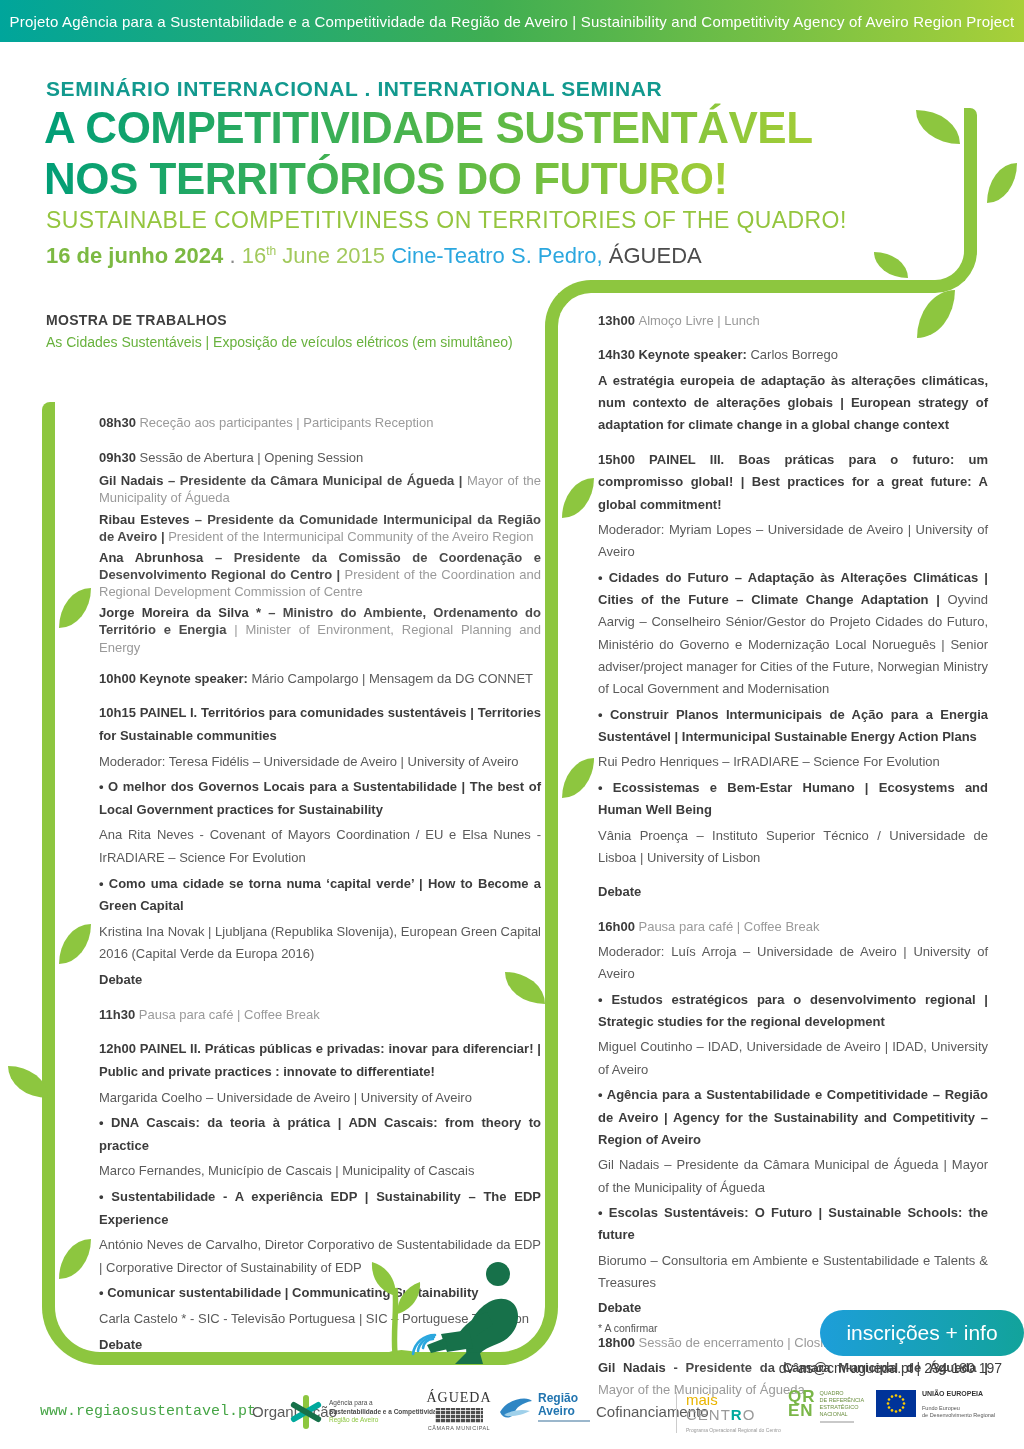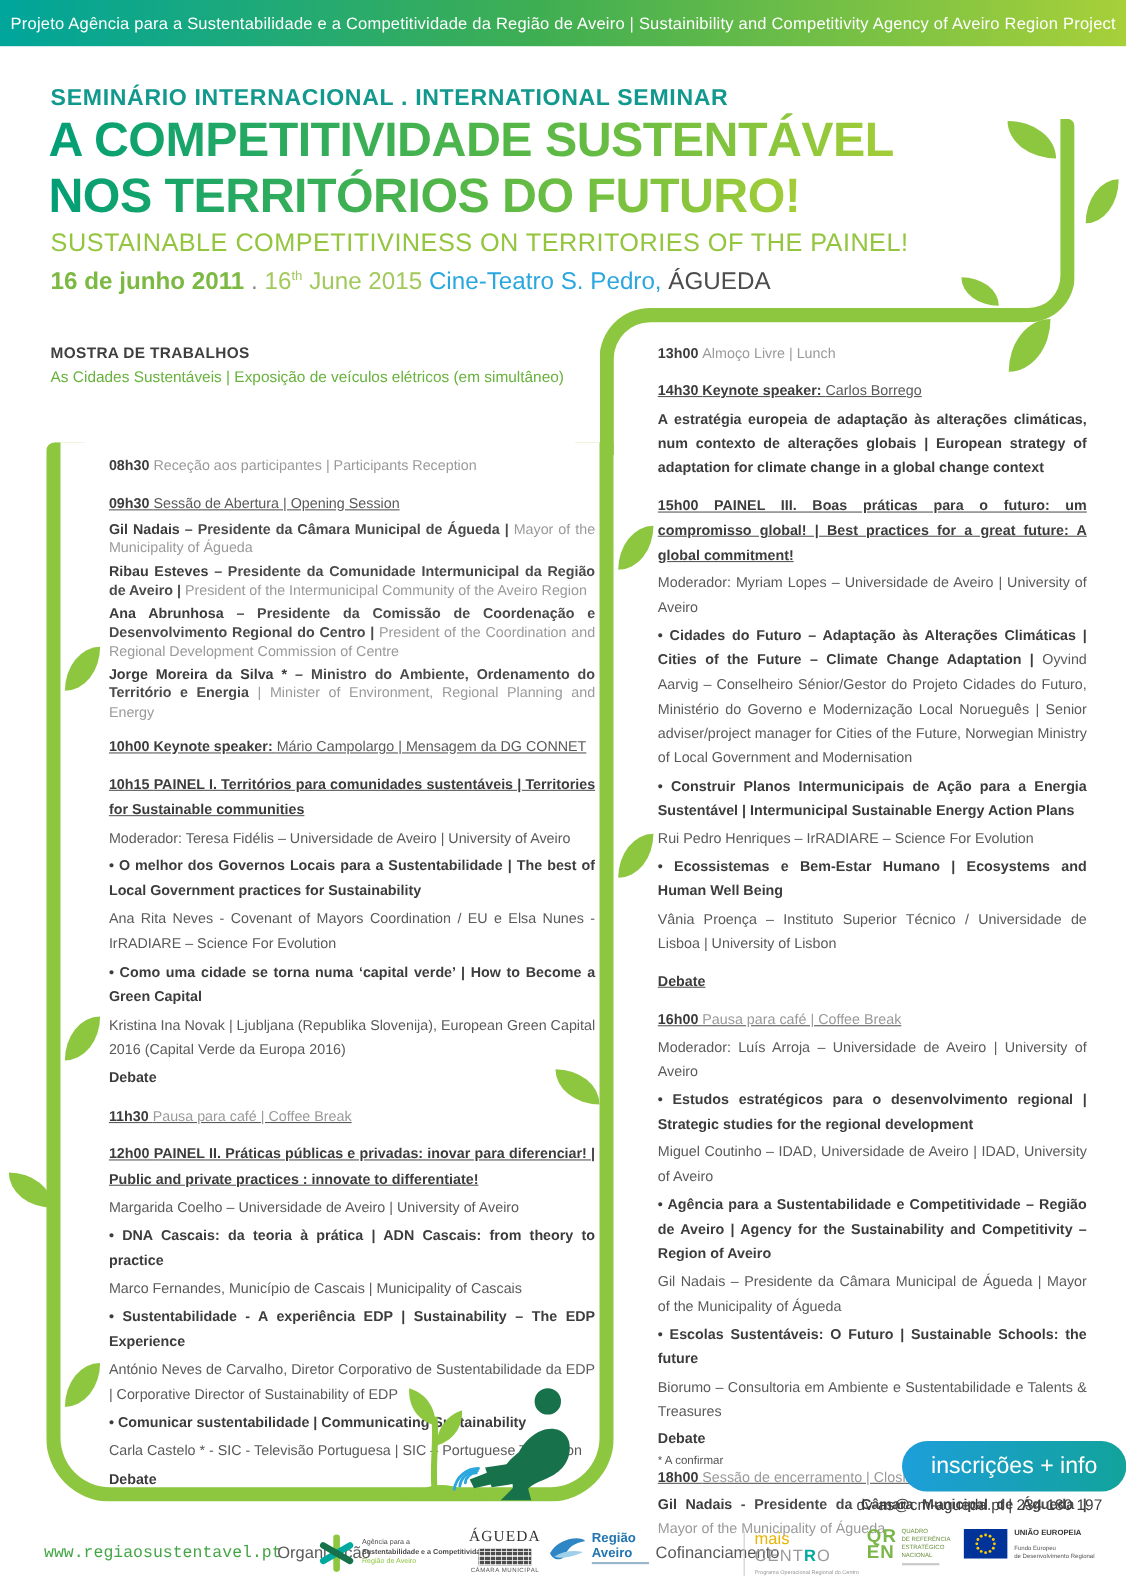--- a/index.html
+++ b/index.html
@@ -49,21 +49,21 @@
         border-bottom:13px solid #8dc63f;border-right:13px solid #8dc63f;
         border-bottom-right-radius:42px;border-top-right-radius:7px;}
   .leaf{position:absolute;background:#8dc63f;border-radius:0 100% 0 100%;}
 
   
   .col{position:absolute;font-size:13px;}
   .col-left{left:99px;top:412px;width:442px;}
   .col-right{left:598px;top:310px;width:390px;}
   .prog-item{margin:0 0 3px 0;line-height:1.74;text-align:justify;color:#5a5a5a;}
   .col-right .prog-item{line-height:1.72;}
-  .prog-item.gap{margin-top:12px;text-decoration:underline;}
+  .prog-item.gap{margin-top:12px;}
   .prog-item.dense{line-height:1.32;margin-bottom:4px;}
   .seg-t{font-weight:bold;color:#3c3c3c;}
   .seg-b{font-weight:bold;color:#3c3c3c;}
   .seg-sb{font-weight:bold;color:#4a4a4a;}
   .seg-m{color:#5a5a5a;}
   .seg-l{color:#9a9a9a;}
 
   
   .footnote{position:absolute;left:598px;top:1322px;font-size:10.5px;color:#555;}
   .reg-button{position:absolute;left:820px;top:1310px;width:204px;height:46px;border:none;
@@ -114,23 +114,23 @@
 
   <div class="banner">
     <span>Projeto Agência para a Sustentabilidade e a Competitividade da Região de Aveiro | Sustainibility and Competitivity Agency of Aveiro Region Project</span>
   </div>
 
   <div class="kicker">SEMINÁRIO INTERNACIONAL . INTERNATIONAL SEMINAR</div>
   <div class="title">
     <span>A COMPETITIVIDADE SUSTENTÁVEL</span>
     <span>NOS TERRITÓRIOS DO FUTURO!</span>
   </div>
-  <div class="subtitle">SUSTAINABLE COMPETITIVINESS ON TERRITORIES OF THE PAINEL!</div>
+  <div class="subtitle">SUSTAINABLE COMPETITIVINESS ON TERRITORIES OF THE QUADRO!</div>
   <div class="dateline">
-    <span class="d-pt">16 de junho 2011</span><span class="d-dot"> . </span><span class="d-en"><span>16</span><sup>th</sup><span> June 2015 </span></span><span class="d-venue">Cine-Teatro S. Pedro, </span><span class="d-city">ÁGUEDA</span>
+    <span class="d-pt">16 de junho 2024</span><span class="d-dot"> . </span><span class="d-en"><span>16</span><sup>th</sup><span> June 2015 </span></span><span class="d-venue">Cine-Teatro S. Pedro, </span><span class="d-city">ÁGUEDA</span>
   </div>
 
   <div class="mostra-title">MOSTRA DE TRABALHOS</div>
   <div class="mostra-sub">As Cidades Sustentáveis | Exposição de veículos elétricos (em simultâneo)</div>
 
   <div class="gline frame-u"></div>
   <div class="gline connector"></div>
   <div class="gline vine"></div>
 
   <div class="leaf" style="left:916px;top:110px;width:44px;height:34px;"></div>

